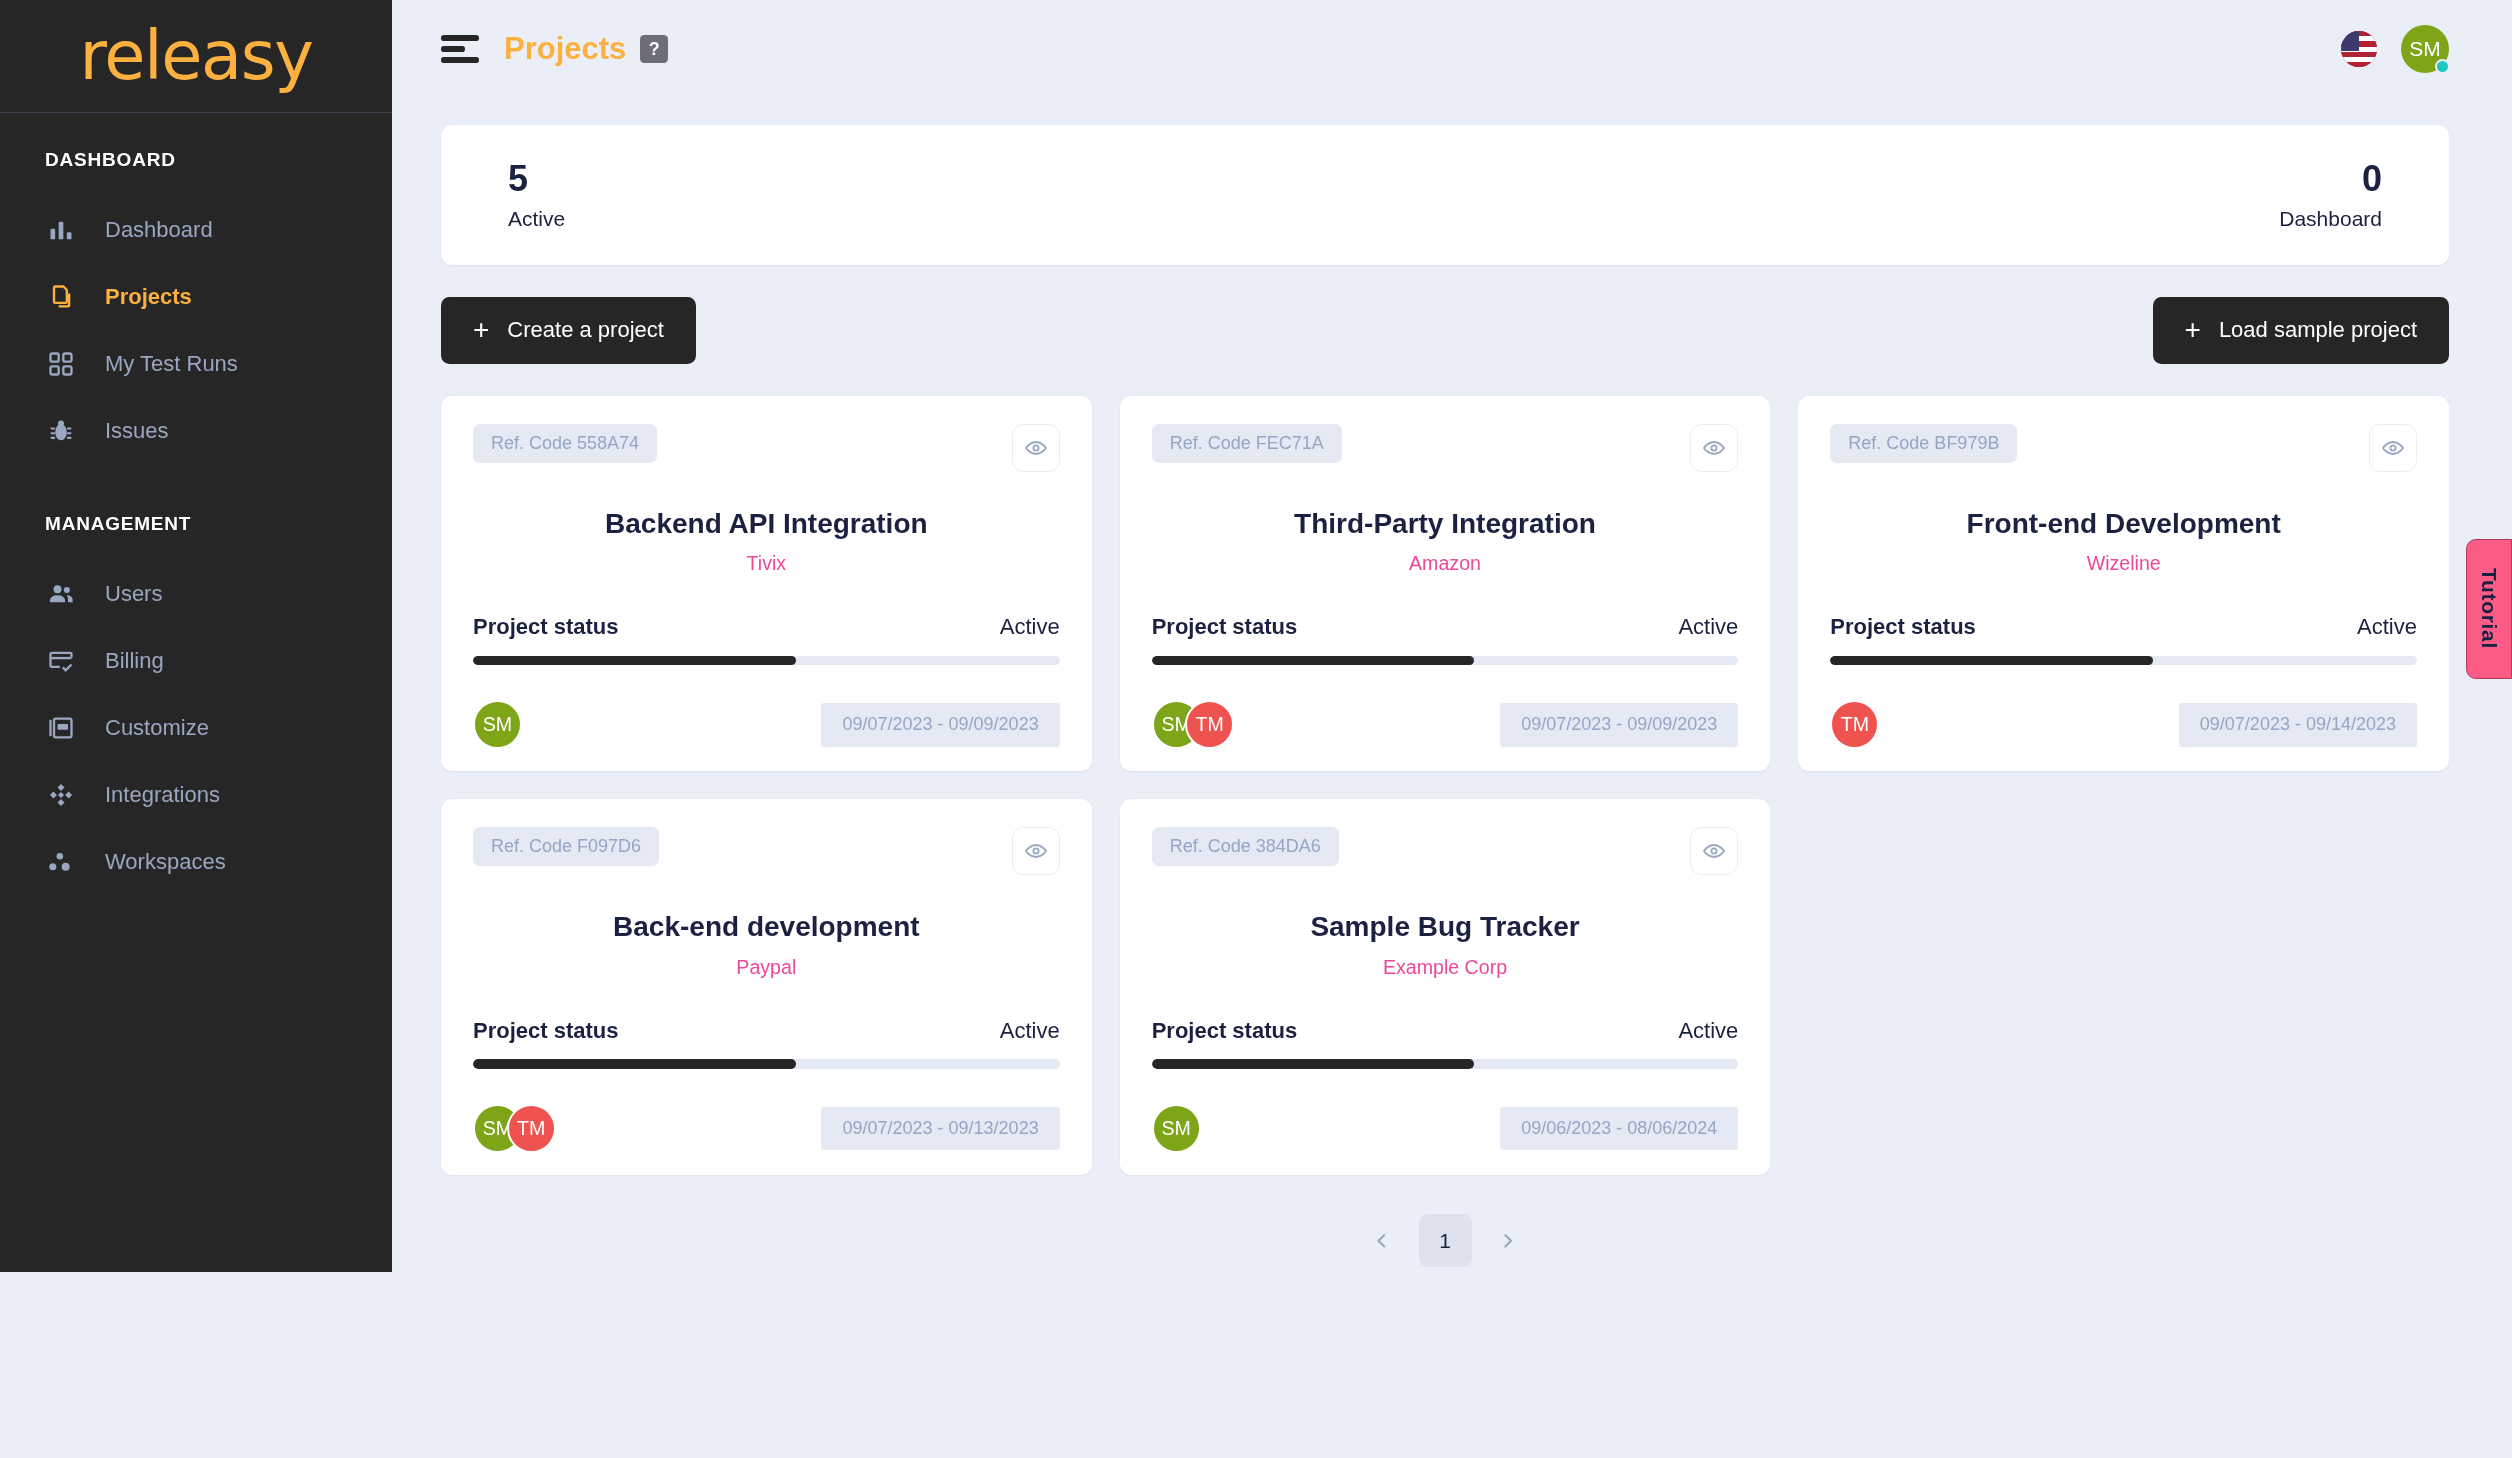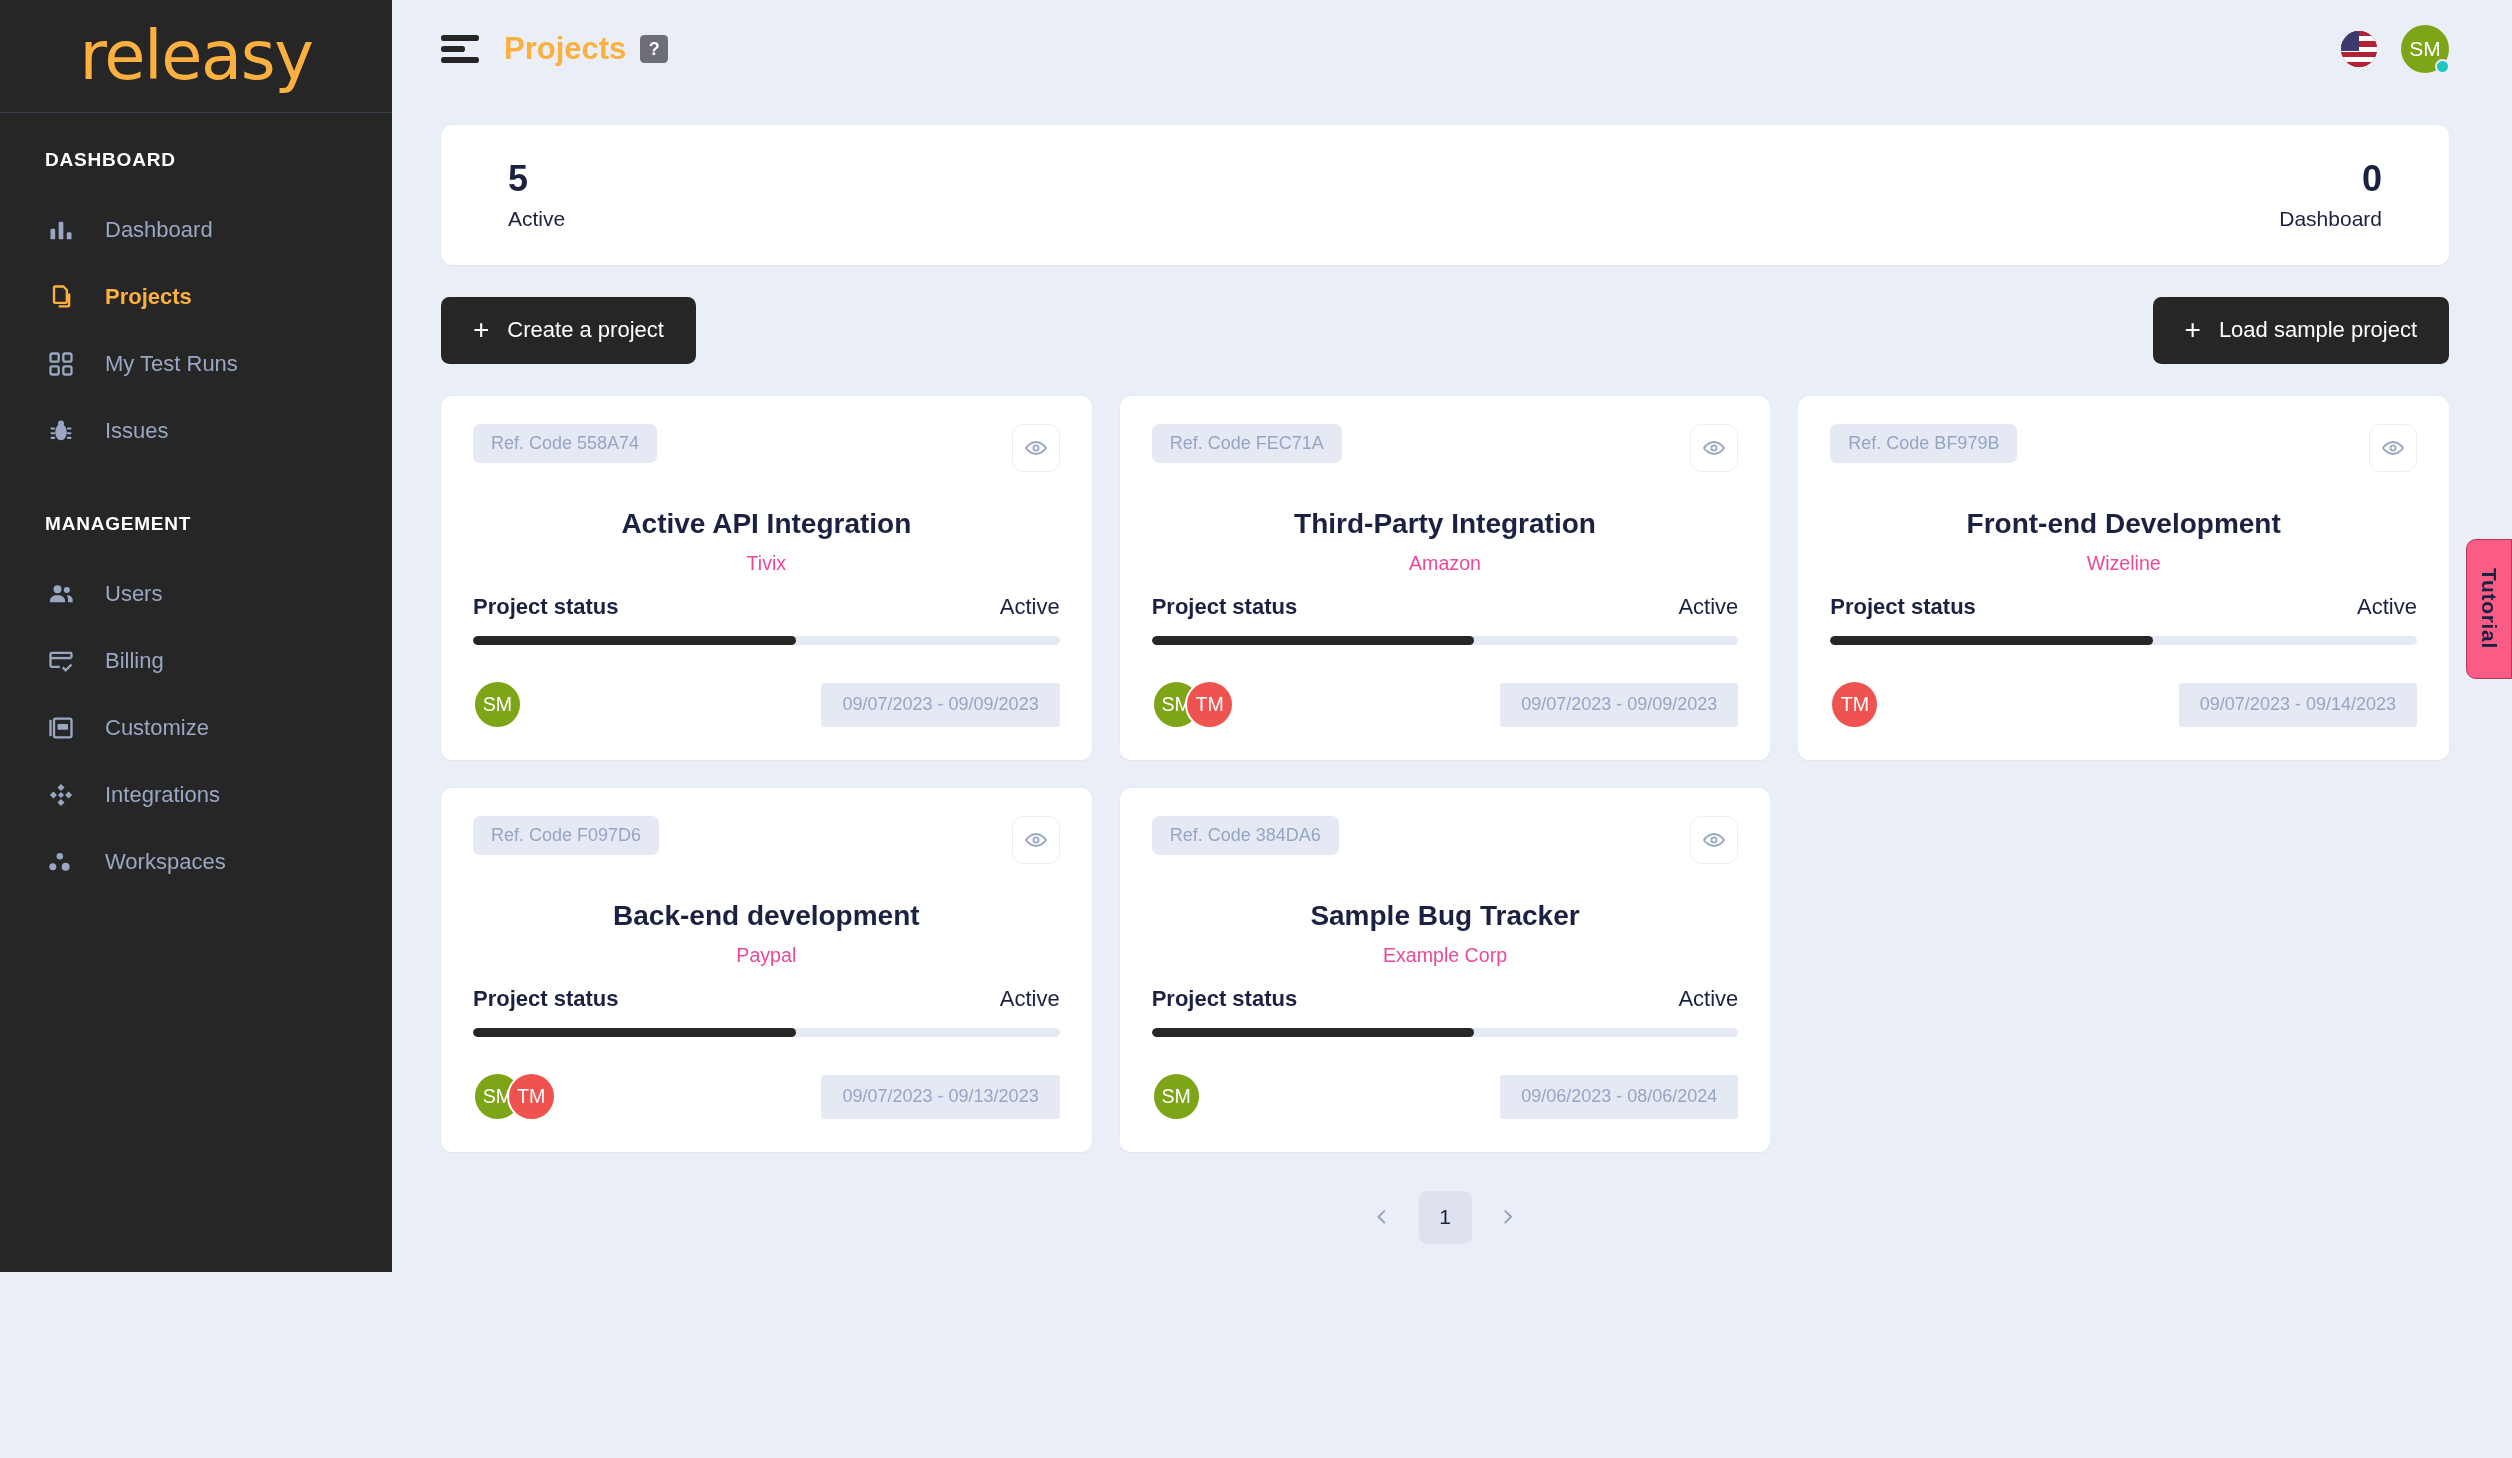--- a/index.html
+++ b/index.html
@@ -158,21 +158,21 @@
   .eye-btn svg { width:24px; height:24px; }
   .pcard-title {
     text-align:center; font-size: 28px; font-weight:bold;
     color:#1b2141; margin-top: 36px;
   }
   .pcard-client {
     text-align:center; font-size: 19.6px; color:#ec4899; margin-top: 12.6px;
   }
   .status-row {
     display:flex; justify-content:space-between; align-items:baseline;
-    margin-top: 19px; font-size: 22px; color:#1b2141;
+    margin-top: 39px; font-size: 22px; color:#1b2141;
   }
   .status-row .lbl { font-weight:bold; }
   .progress {
     margin-top: 15.4px; height: 9.8px; border-radius:4.9px;
     background:#e4e9f4; overflow:hidden;
   }
   .progress .fill { height:100%; background:#262626; border-radius:4.9px; }
   .pcard-foot {
     display:flex; align-items:center; justify-content:space-between;
     margin-top: 35px;
@@ -401,21 +401,21 @@
           <div class="pcard">
     <div class="pcard-top">
       <div class="ref-badge">Ref. Code 558A74</div>
       <div class="eye-btn">
         <svg viewBox="0 0 24 24" fill="none" stroke="#9aa7c2" stroke-width="1.8">
           <path d="M2 12s3.6-6 10-6 10 6 10 6-3.6 6-10 6-10-6-10-6z"></path>
                   <circle cx="12" cy="12" r="2.6"></circle>
         </svg>
       </div>
     </div>
-    <div class="pcard-title">Active API Integration</div>
+    <div class="pcard-title">Backend API Integration</div>
     <div class="pcard-client">Tivix</div>
     <div class="status-row">
       <span class="lbl">Project status</span>
       <span>Active</span>
     </div>
     <div class="progress">
       <div class="fill" style="width:55%"></div>
     </div>
     <div class="pcard-foot">
       <div class="avatars">

